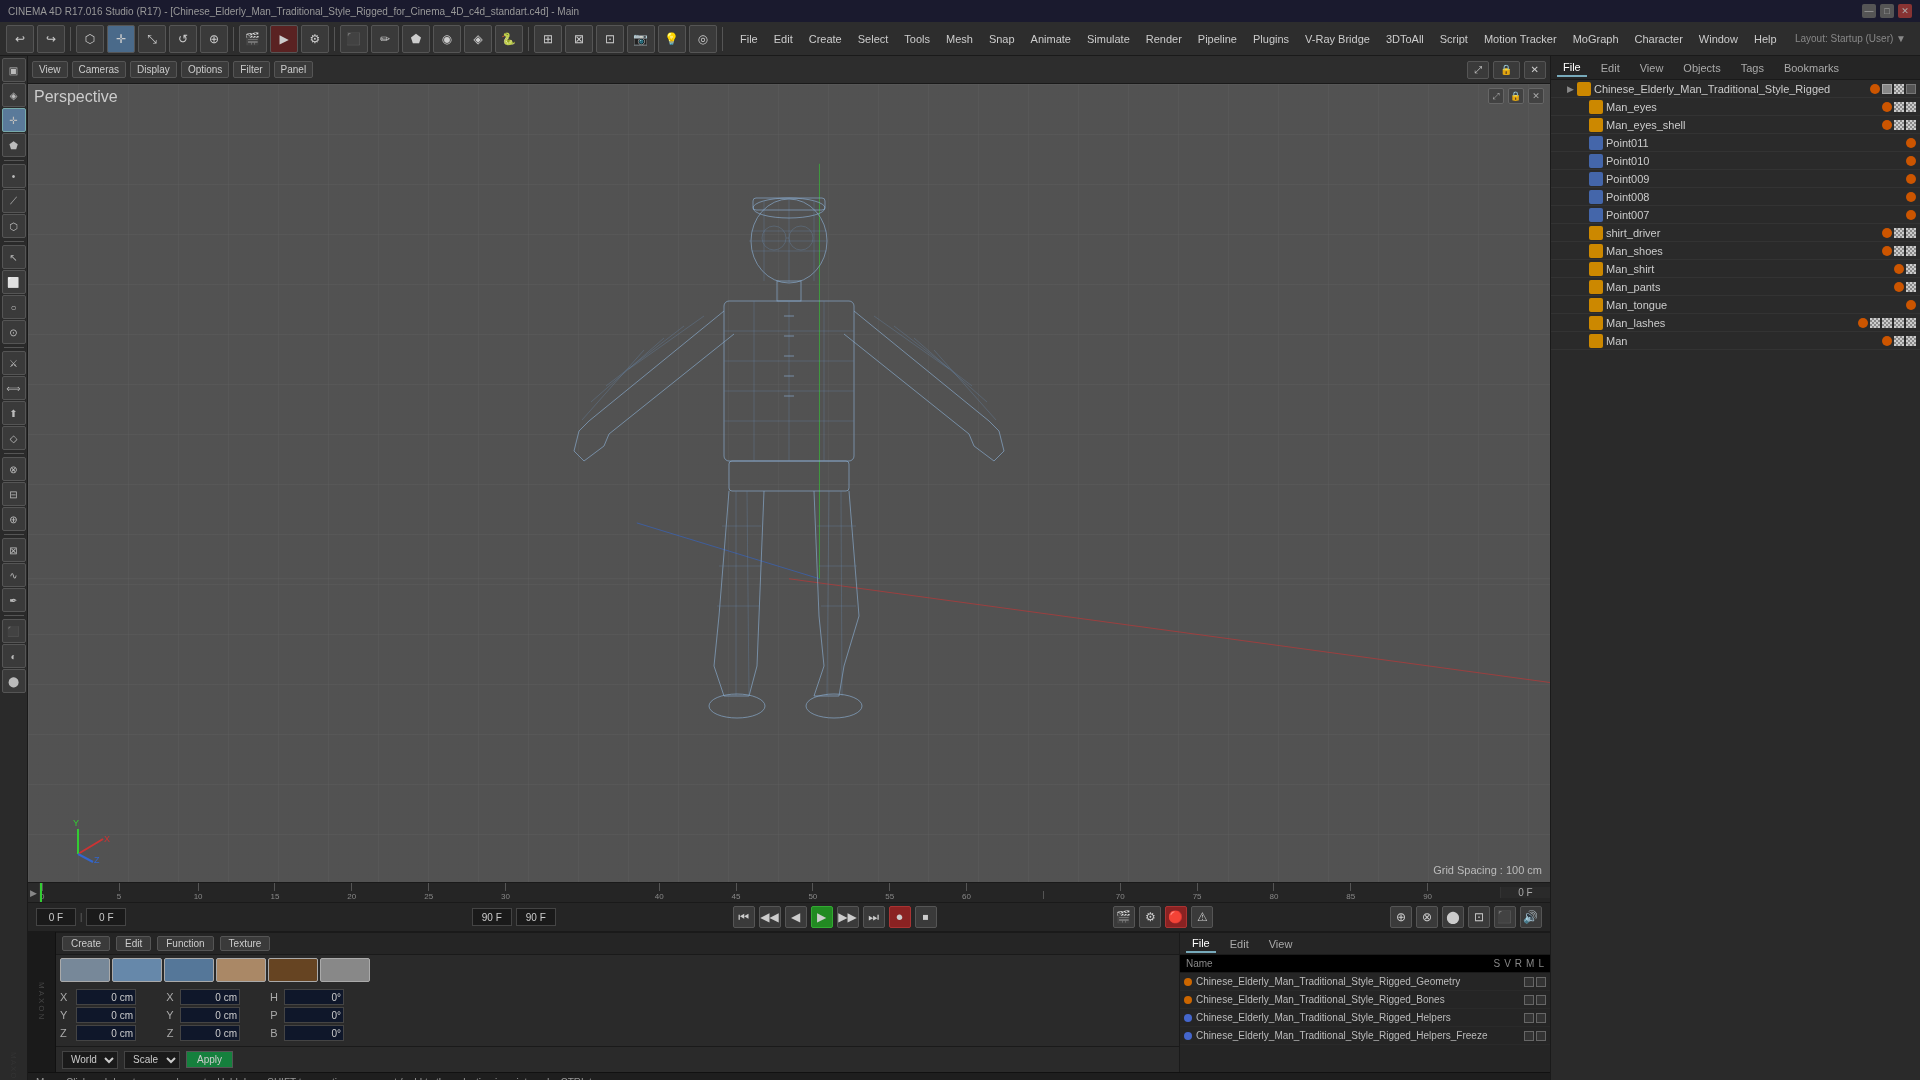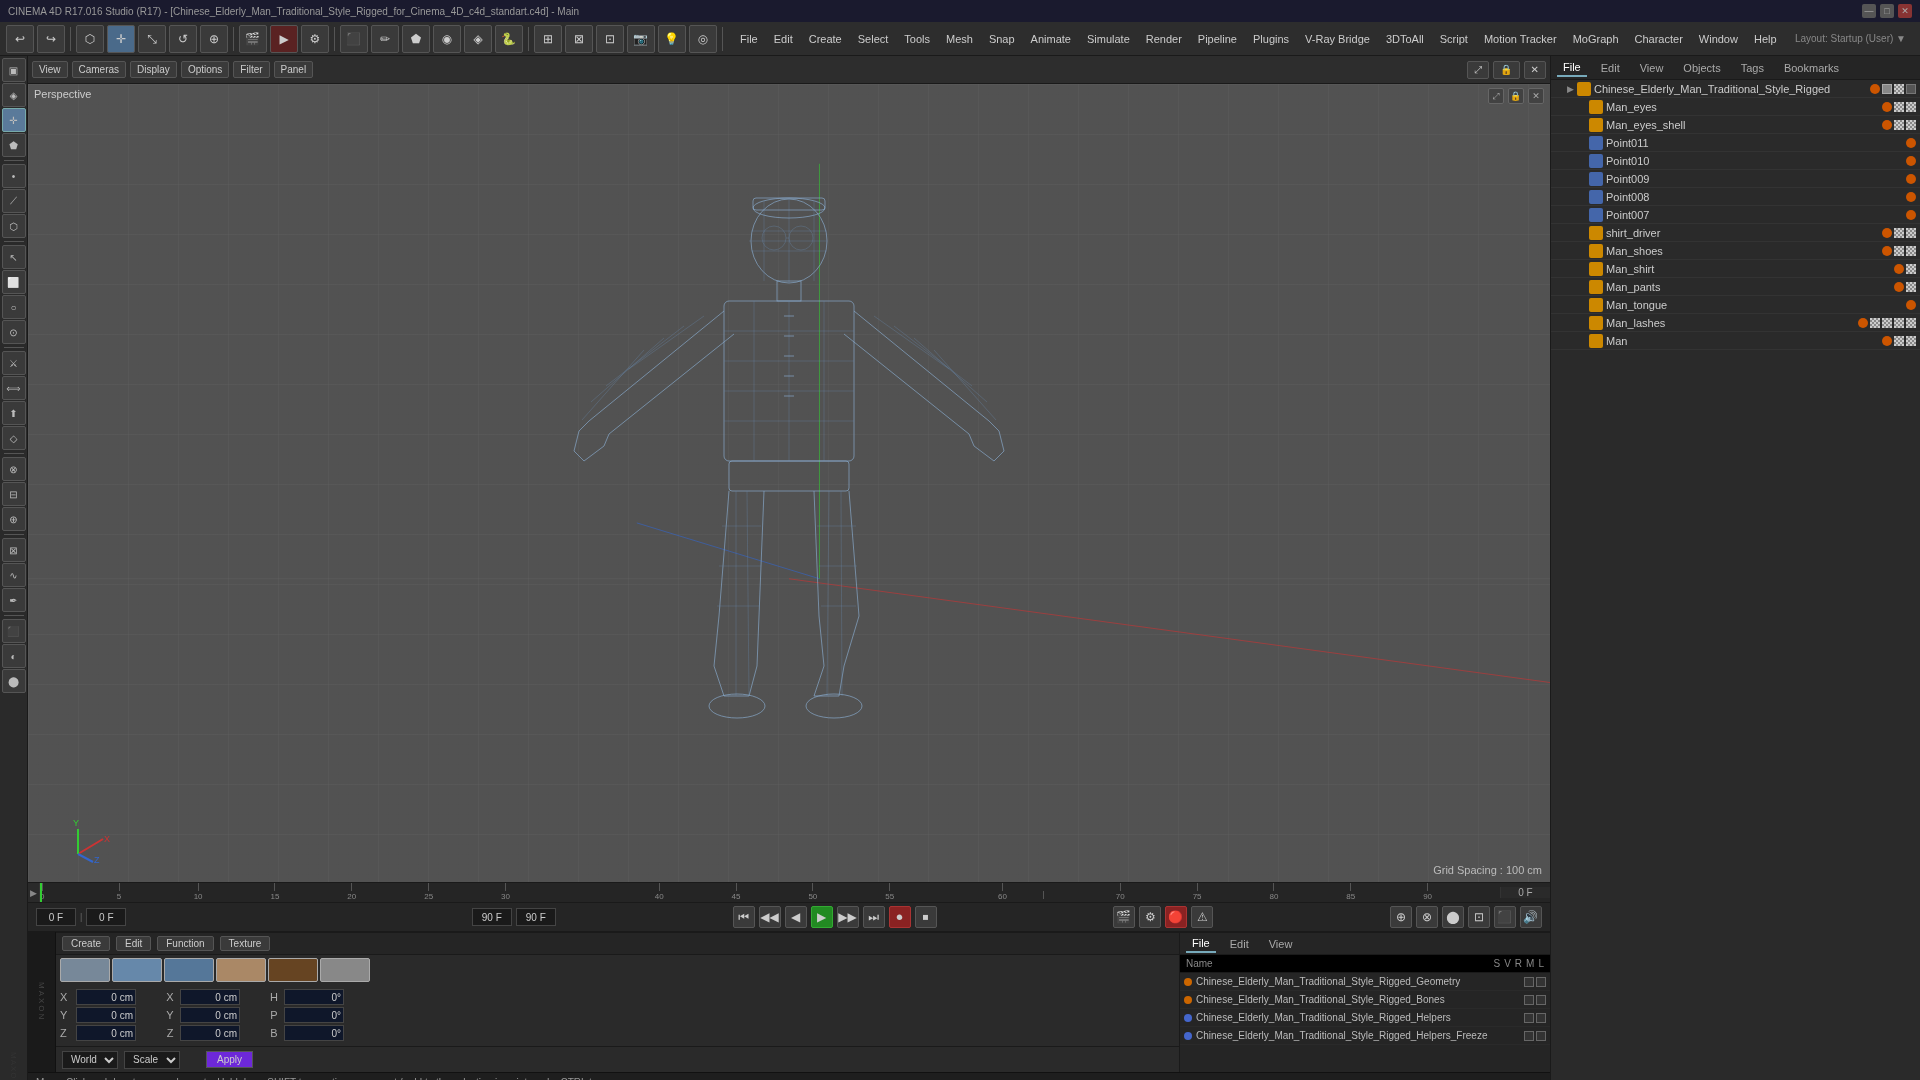--- a/index.html
+++ b/index.html
@@ -43,21 +43,21 @@
     #top-toolbar {
       height: 34px; background: #2d2d2d; display: flex; align-items: center; padding: 0 6px; gap: 3px; border-bottom: 1px solid #1a1a1a;
     }
     .tb-icon { width: 28px; height: 28px; background: #3a3a3a; border: 1px solid #555; border-radius: 2px; display: flex; align-items: center; justify-content: center; cursor: pointer; font-size: 12px; color: #ccc; }
     .tb-separator { width: 1px; height: 24px; background: #555; margin: 0 2px; }
 
     
     #viewport {
       flex: 1; background: #4a4a4a; position: relative; overflow: hidden;
     }
-    #viewport-label { position: absolute; top: 4px; left: 6px; font-size: 11px; color: #ccc; }
+    #viewport-label { position: absolute; top: 4px; left: 6px; font-size: 16px; color: #ccc; }
 
     
     #viewport-canvas {
       width: 100%; height: 100%; position: relative;
       background:
         linear-gradient(rgba(100,100,100,0.3) 1px, transparent 1px),
         linear-gradient(90deg, rgba(100,100,100,0.3) 1px, transparent 1px),
         linear-gradient(rgba(80,80,80,0.15) 1px, transparent 1px),
         linear-gradient(90deg, rgba(80,80,80,0.15) 1px, transparent 1px);
       background-size: 50px 50px, 50px 50px, 10px 10px, 10px 10px;
@@ -148,21 +148,21 @@
     .br-dot { width: 8px; height: 8px; border-radius: 50%; flex-shrink: 0; margin-right: 4px; }
     .br-dot.orange { background: #cc6600; }
     .br-dot.blue { background: #4466cc; }
     .br-name { flex: 1; font-size: 10px; color: #bbb; overflow: hidden; white-space: nowrap; }
     .br-icons { display: flex; gap: 2px; }
     .br-icon { width: 10px; height: 10px; border: 1px solid #666; background: #333; }
 
     
     #transform-row { height: 26px; background: #2a2a2a; display: flex; align-items: center; padding: 0 6px; gap: 6px; border-top: 1px solid #1a1a1a; }
     .transform-select { height: 18px; background: #1a1a1a; border: 1px solid #444; color: #ccc; font-size: 10px; padding: 0 4px; }
-    .apply-btn { padding: 2px 10px; background: #6d28d9; border: 1px solid #555; color: #ccc; font-size: 10px; cursor: pointer; margin-left: 20px; }
+    .apply-btn { padding: 2px 10px; background: #15803d; border: 1px solid #555; color: #ccc; font-size: 10px; cursor: pointer; }
 
     
     .wireframe-body { fill: none; stroke: #88aacc; stroke-width: 0.8; opacity: 0.85; }
     .wireframe-lines { fill: none; stroke: #6688aa; stroke-width: 0.5; opacity: 0.7; }
 
     
     #vp-corner-icons { position: absolute; top: 4px; right: 6px; display: flex; gap: 4px; }
     .vp-corner-btn { width: 16px; height: 16px; background: rgba(60,60,60,0.7); border: 1px solid #666; border-radius: 2px; display: flex; align-items: center; justify-content: center; font-size: 9px; color: #aaa; cursor: pointer; }
   </style>
 </head>
@@ -438,21 +438,21 @@
             <div class="t-tick-label">45</div>
           </div>
           <div class="t-tick" style="left: 52.6316%;">
             <div class="t-tick-line"></div>
             <div class="t-tick-label">50</div>
           </div>
           <div class="t-tick" style="left: 57.8947%;">
             <div class="t-tick-line"></div>
             <div class="t-tick-label">55</div>
           </div>
-          <div class="t-tick" style="left: 63.1579%; margin-left: 36px;">
+          <div class="t-tick" style="left: 63.1579%;">
             <div class="t-tick-line"></div>
             <div class="t-tick-label">60</div>
           </div>
           <div class="t-tick" style="left: 68.4211%; margin-top: 8px;">
             <div class="t-tick-line"></div>
             <div class="t-tick-label">65</div>
           </div>
           <div class="t-tick" style="left: 73.6842%;">
             <div class="t-tick-line"></div>
             <div class="t-tick-label">70</div>

